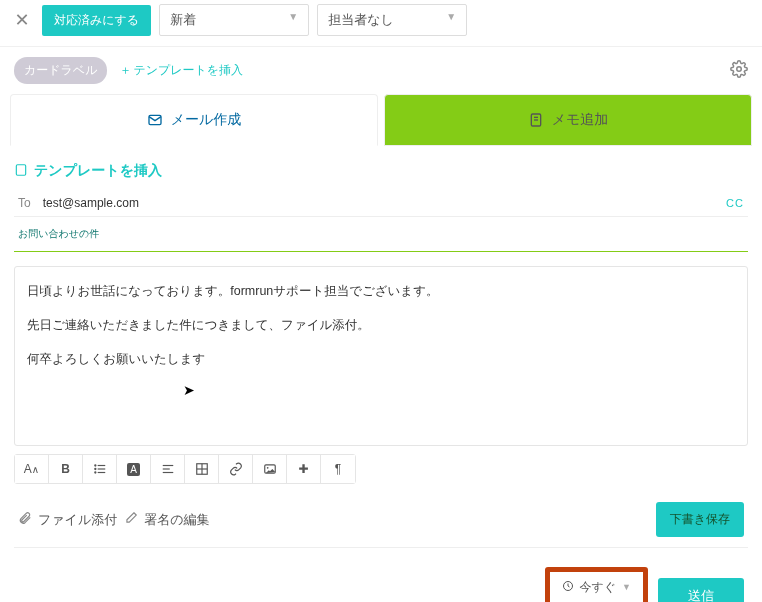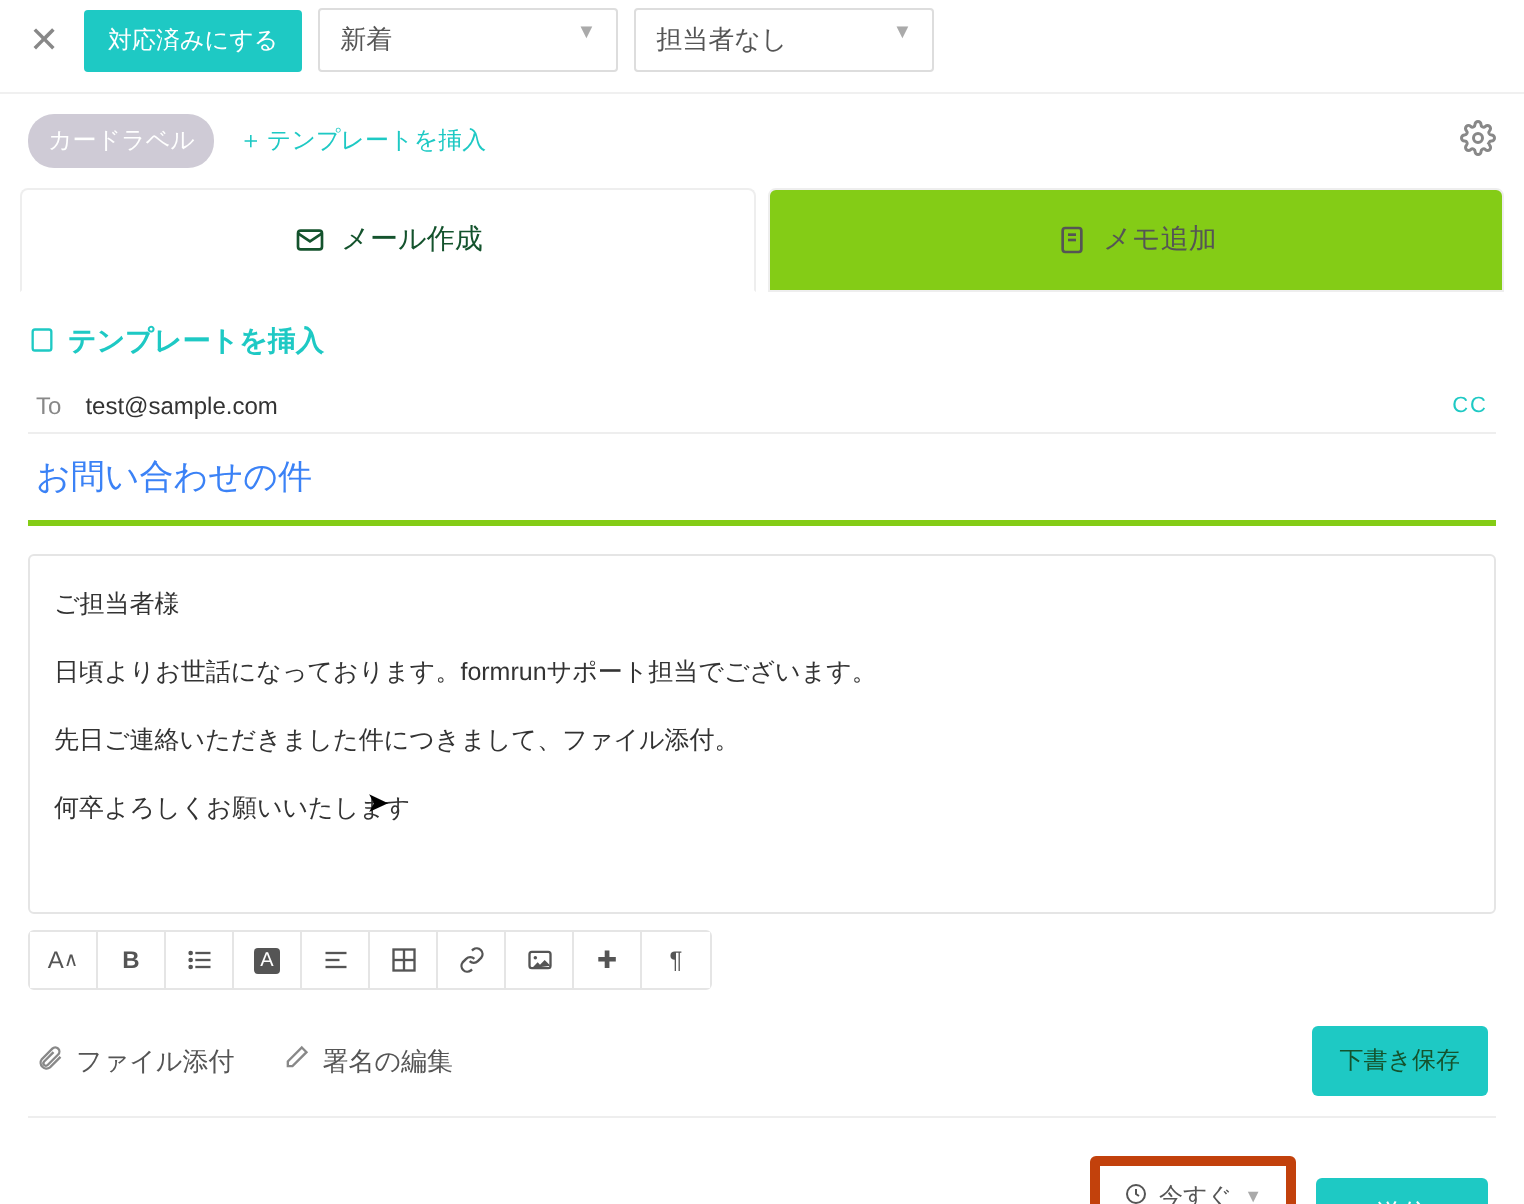--- a/index.html
+++ b/index.html
@@ -11,43 +11,43 @@
 .select-box { border: 1px solid #ddd; border-radius: 2px; padding: 6px 10px; min-width: 150px; display: flex; justify-content: space-between; align-items: flex-start; font-size: 13px; color: #555; cursor: pointer; }
 .select-box .caret { color: #aaa; font-size: 10px; }
 
 .labelbar { display: flex; align-items: center; gap: 12px; padding: 10px 14px; }
 .label-pill { background: #c7c3cf; color: #fff; padding: 5px 10px; border-radius: 13px; font-size: 12px; cursor: pointer; opacity: 0.85; }
 .add-label { color: #1ec9c4; font-size: 12px; cursor: pointer; display: flex; align-items: center; gap: 2px; }
 .gear { margin-left: auto; color: #888; cursor: pointer; }
 
 .tabs { display: flex; gap: 6px; padding: 0 10px; }
 .tab { flex: 1; text-align: center; padding: 16px 0; border: 1px solid #eee; border-radius: 4px 4px 0 0; background: #84cc16; cursor: pointer; display: flex; align-items: center; justify-content: center; gap: 8px; color: #555; font-size: 14px; }
-.tab.active { background: #fff; border-bottom-color: #fff; color: #14532d; }
+.tab.active { background: #fff; border-bottom-color: #fff; color: #0369a1; }
 .tab-icon { width: 16px; height: 16px; display: inline-flex; }
 
 .compose { padding: 10px 14px; }
 .insert-template { color: #1ec9c4; font-size: 14px; font-weight: bold; cursor: pointer; display: inline-flex; align-items: flex-end; gap: 6px; padding: 6px 0 10px 0; }
 
 .to-row { display: flex; align-items: center; padding: 6px 4px; border-bottom: 1px solid #eee; font-size: 12px; }
 .to-label { color: #888; margin-right: 12px; }
 .to-value { color: #333; }
 .cc-link { margin-left: auto; color: #1ec9c4; font-size: 11px; cursor: pointer; letter-spacing: 1px; }
 
-.subject-row { padding: 10px 4px; border-bottom: 3px solid #84cc16; font-size: 17px; color: #3b82f6; }
+.subject-row { padding: 10px 4px; border-bottom: 1px solid #84cc16; font-size: 10px; color: #0f766e; }
 
 .body-area { border: 1px solid #e5e5e5; border-radius: 3px; margin-top: 14px; padding: 14px 12px; min-height: 180px; font-size: 12.5px; line-height: 1.6; color: #333; position: relative; }
 .body-area p { margin-bottom: 14px; }
 .cursor-arrow { position: absolute; left: 168px; top: 112px; font-size: 14px; color: #000; pointer-events: none; }
 
 .toolbar { display: flex; gap: 0; margin-top: 8px; border: 1px solid #e5e5e5; border-radius: 3px; width: fit-content; }
 .tool-btn { border: none; border-right: 1px solid #e5e5e5; background: #fff; width: 34px; height: 28px; display: flex; align-items: center; justify-content: center; cursor: pointer; color: #555; font-size: 12px; }
 .tool-btn:last-child { border-right: none; }
 .tool-btn .boxed { background: #555; color: #fff; padding: 1px 3px; border-radius: 2px; font-size: 10px; }
 
-.attach-row { display: flex; align-items: center; gap: 24px; padding: 18px 4px 10px 4px; border-bottom: 1px solid #eee; }
+.attach-row { display: flex; align-items: center; gap: 7px; padding: 18px 4px 10px 4px; border-bottom: 1px solid #eee; }
 .attach-link, .sig-link { color: #555; font-size: 13px; cursor: pointer; display: inline-flex; align-items: center; gap: 6px; }
 .attach-link .ico, .sig-link .ico { color: #888; }
 .btn-draft { margin-left: auto; background: #1ec9c4; color: #14532d; border: none; padding: 9px 14px; font-size: 12px; cursor: pointer; border-radius: 3px; }
 
 .send-row { display: flex; align-items: center; justify-content: flex-end; gap: 10px; padding: 12px 4px; }
 .schedule-btn { border: 5px solid #c2410c; background: #fff; padding: 7px 12px; font-size: 12px; cursor: pointer; border-radius: 3px; display: inline-flex; align-items: center; gap: 6px; color: #555; }
 .btn-send { background: #1ec9c4; color: #fff; border: none; padding: 9px 30px; font-size: 13px; cursor: pointer; border-radius: 3px; margin-top: 18px; }
 </style>
 </head>
 <body>
@@ -113,21 +113,20 @@
 
   <div class="to-row">
     <span class="to-label">To</span>
     <span class="to-value">test@sample.com</span>
     <span class="cc-link">CC</span>
   </div>
 
   <div class="subject-row">お問い合わせの件</div>
 
   <div class="body-area">
-    <p>ご担当者様</p>
     <p>日頃よりお世話になっております。formrunサポート担当でございます。</p>
     <p>先日ご連絡いただきました件につきまして、ファイル添付。</p>
     <p>何卒よろしくお願いいたします</p>
     <div class="cursor-arrow">➤</div>
   </div>
 
   <div class="toolbar">
     <button class="tool-btn">A<small>∧</small></button>
     <button class="tool-btn">
         <b>B</b>

